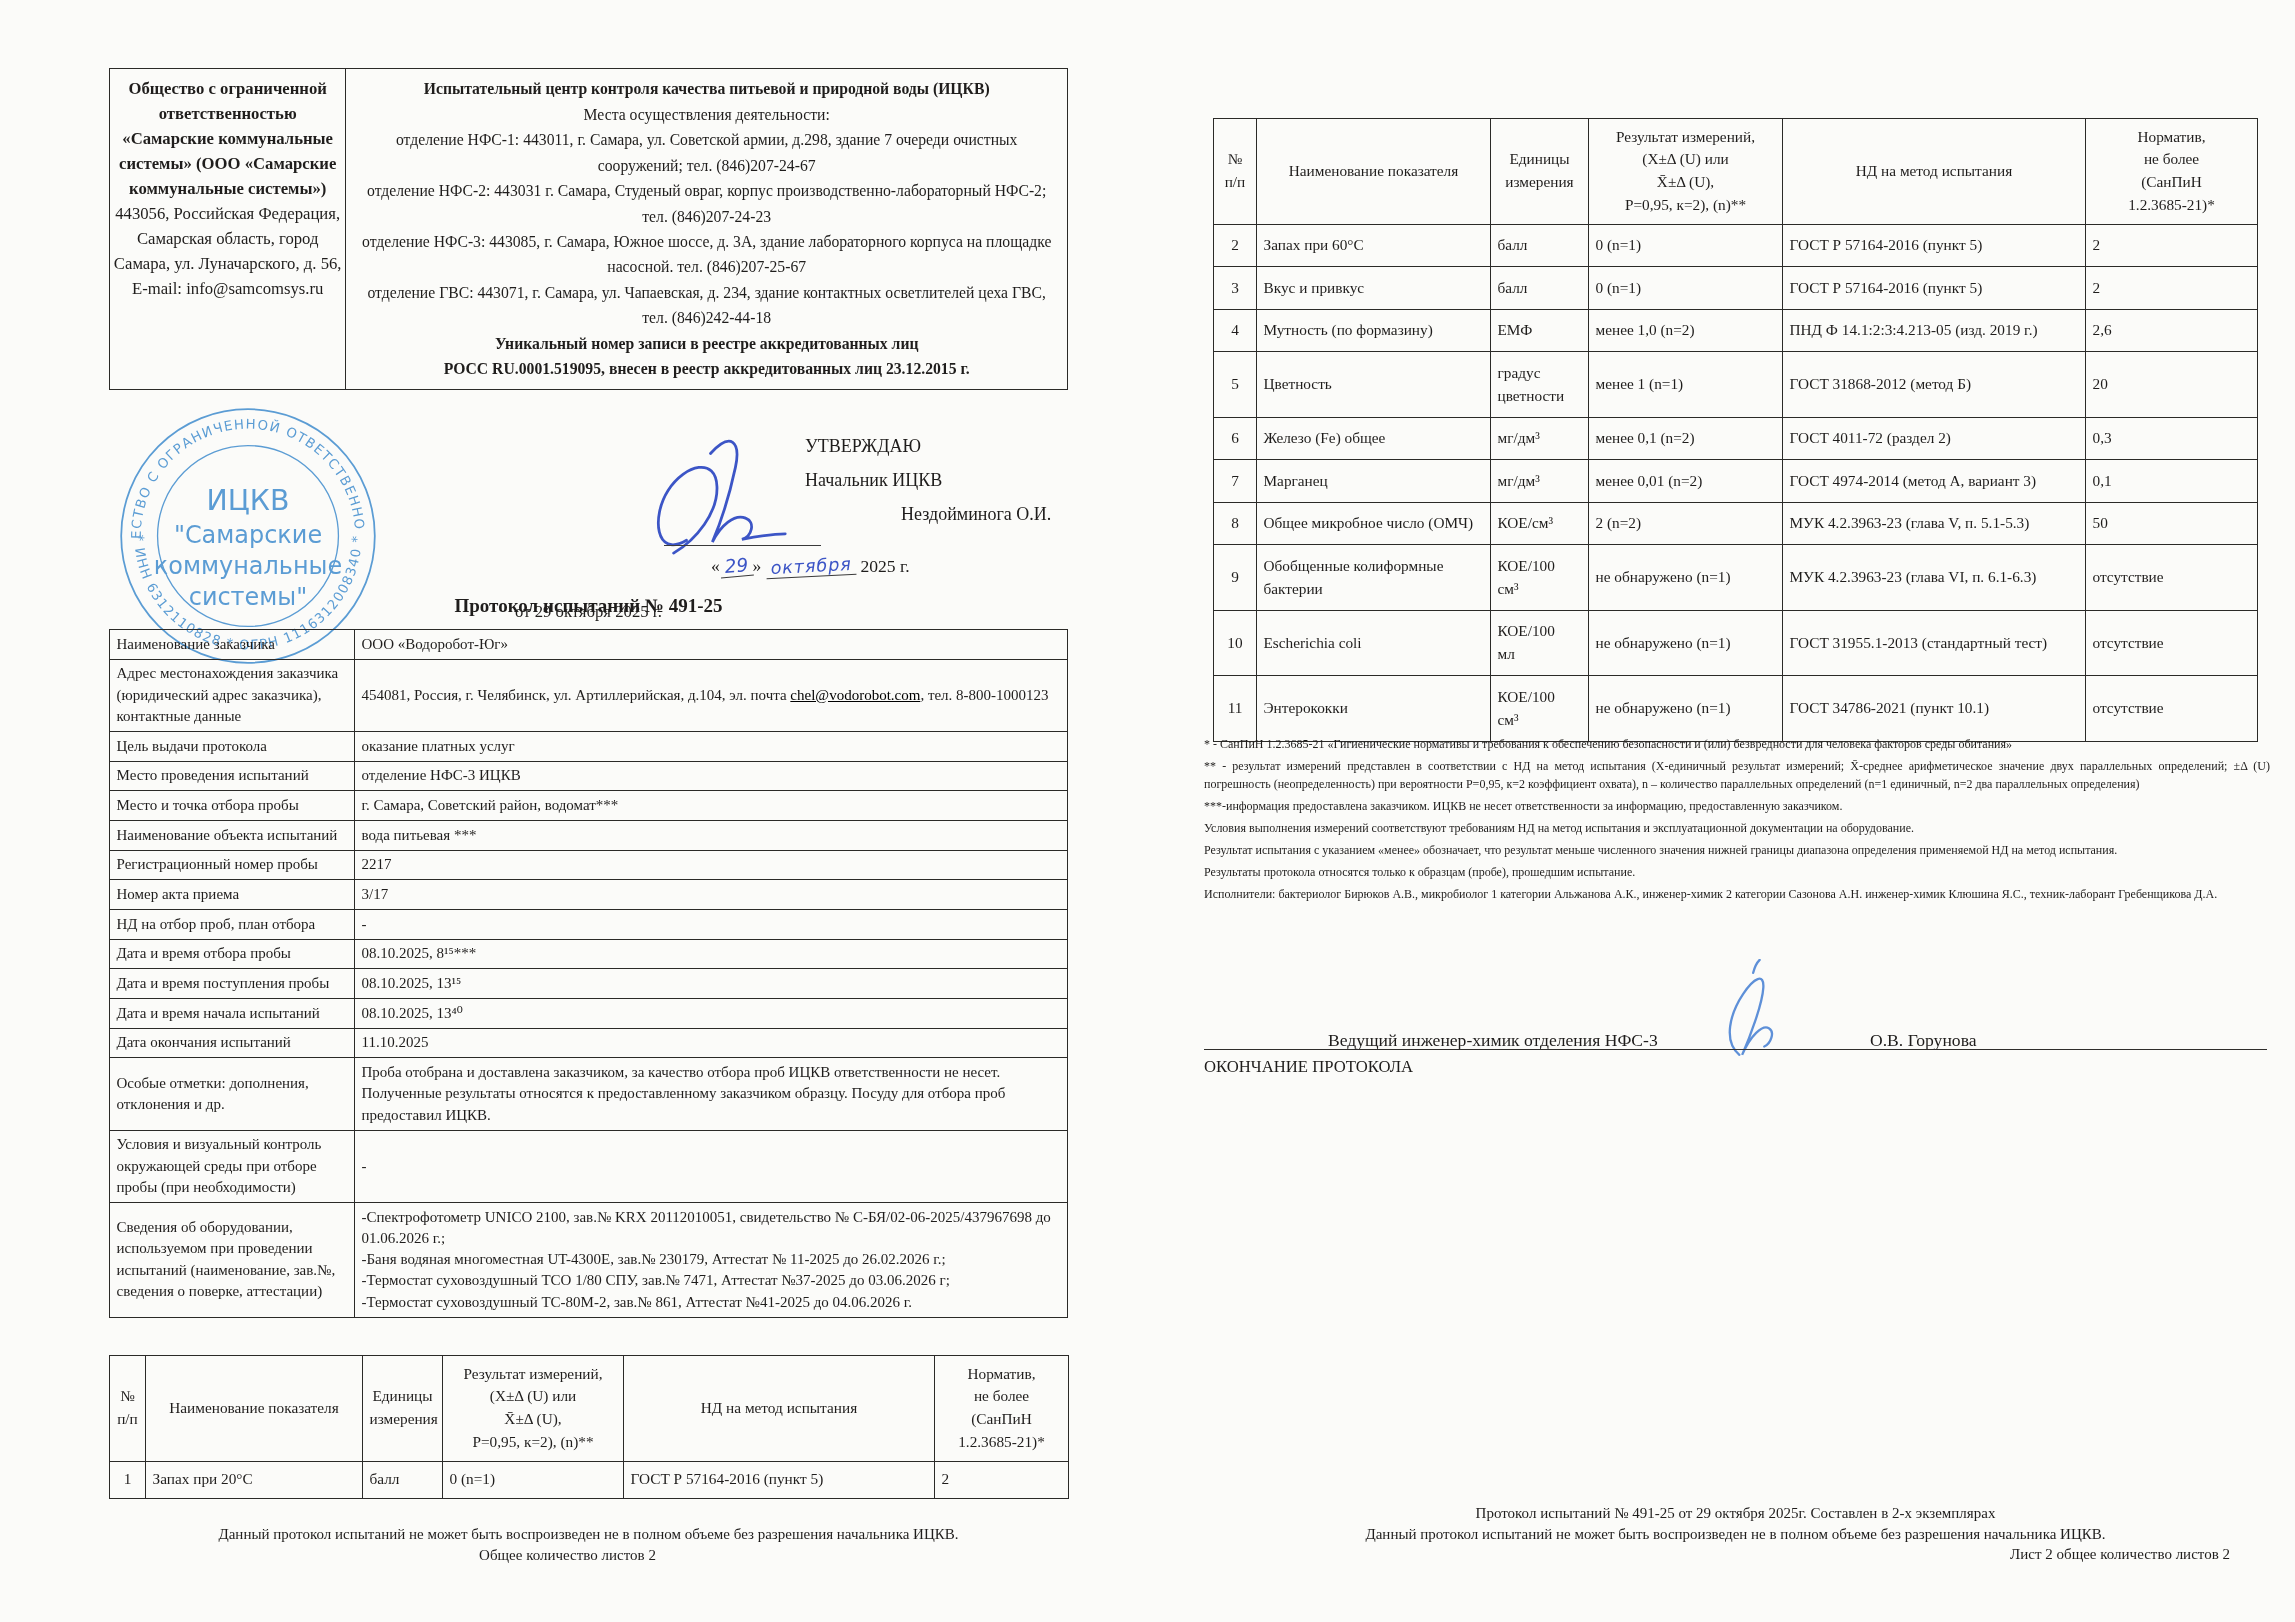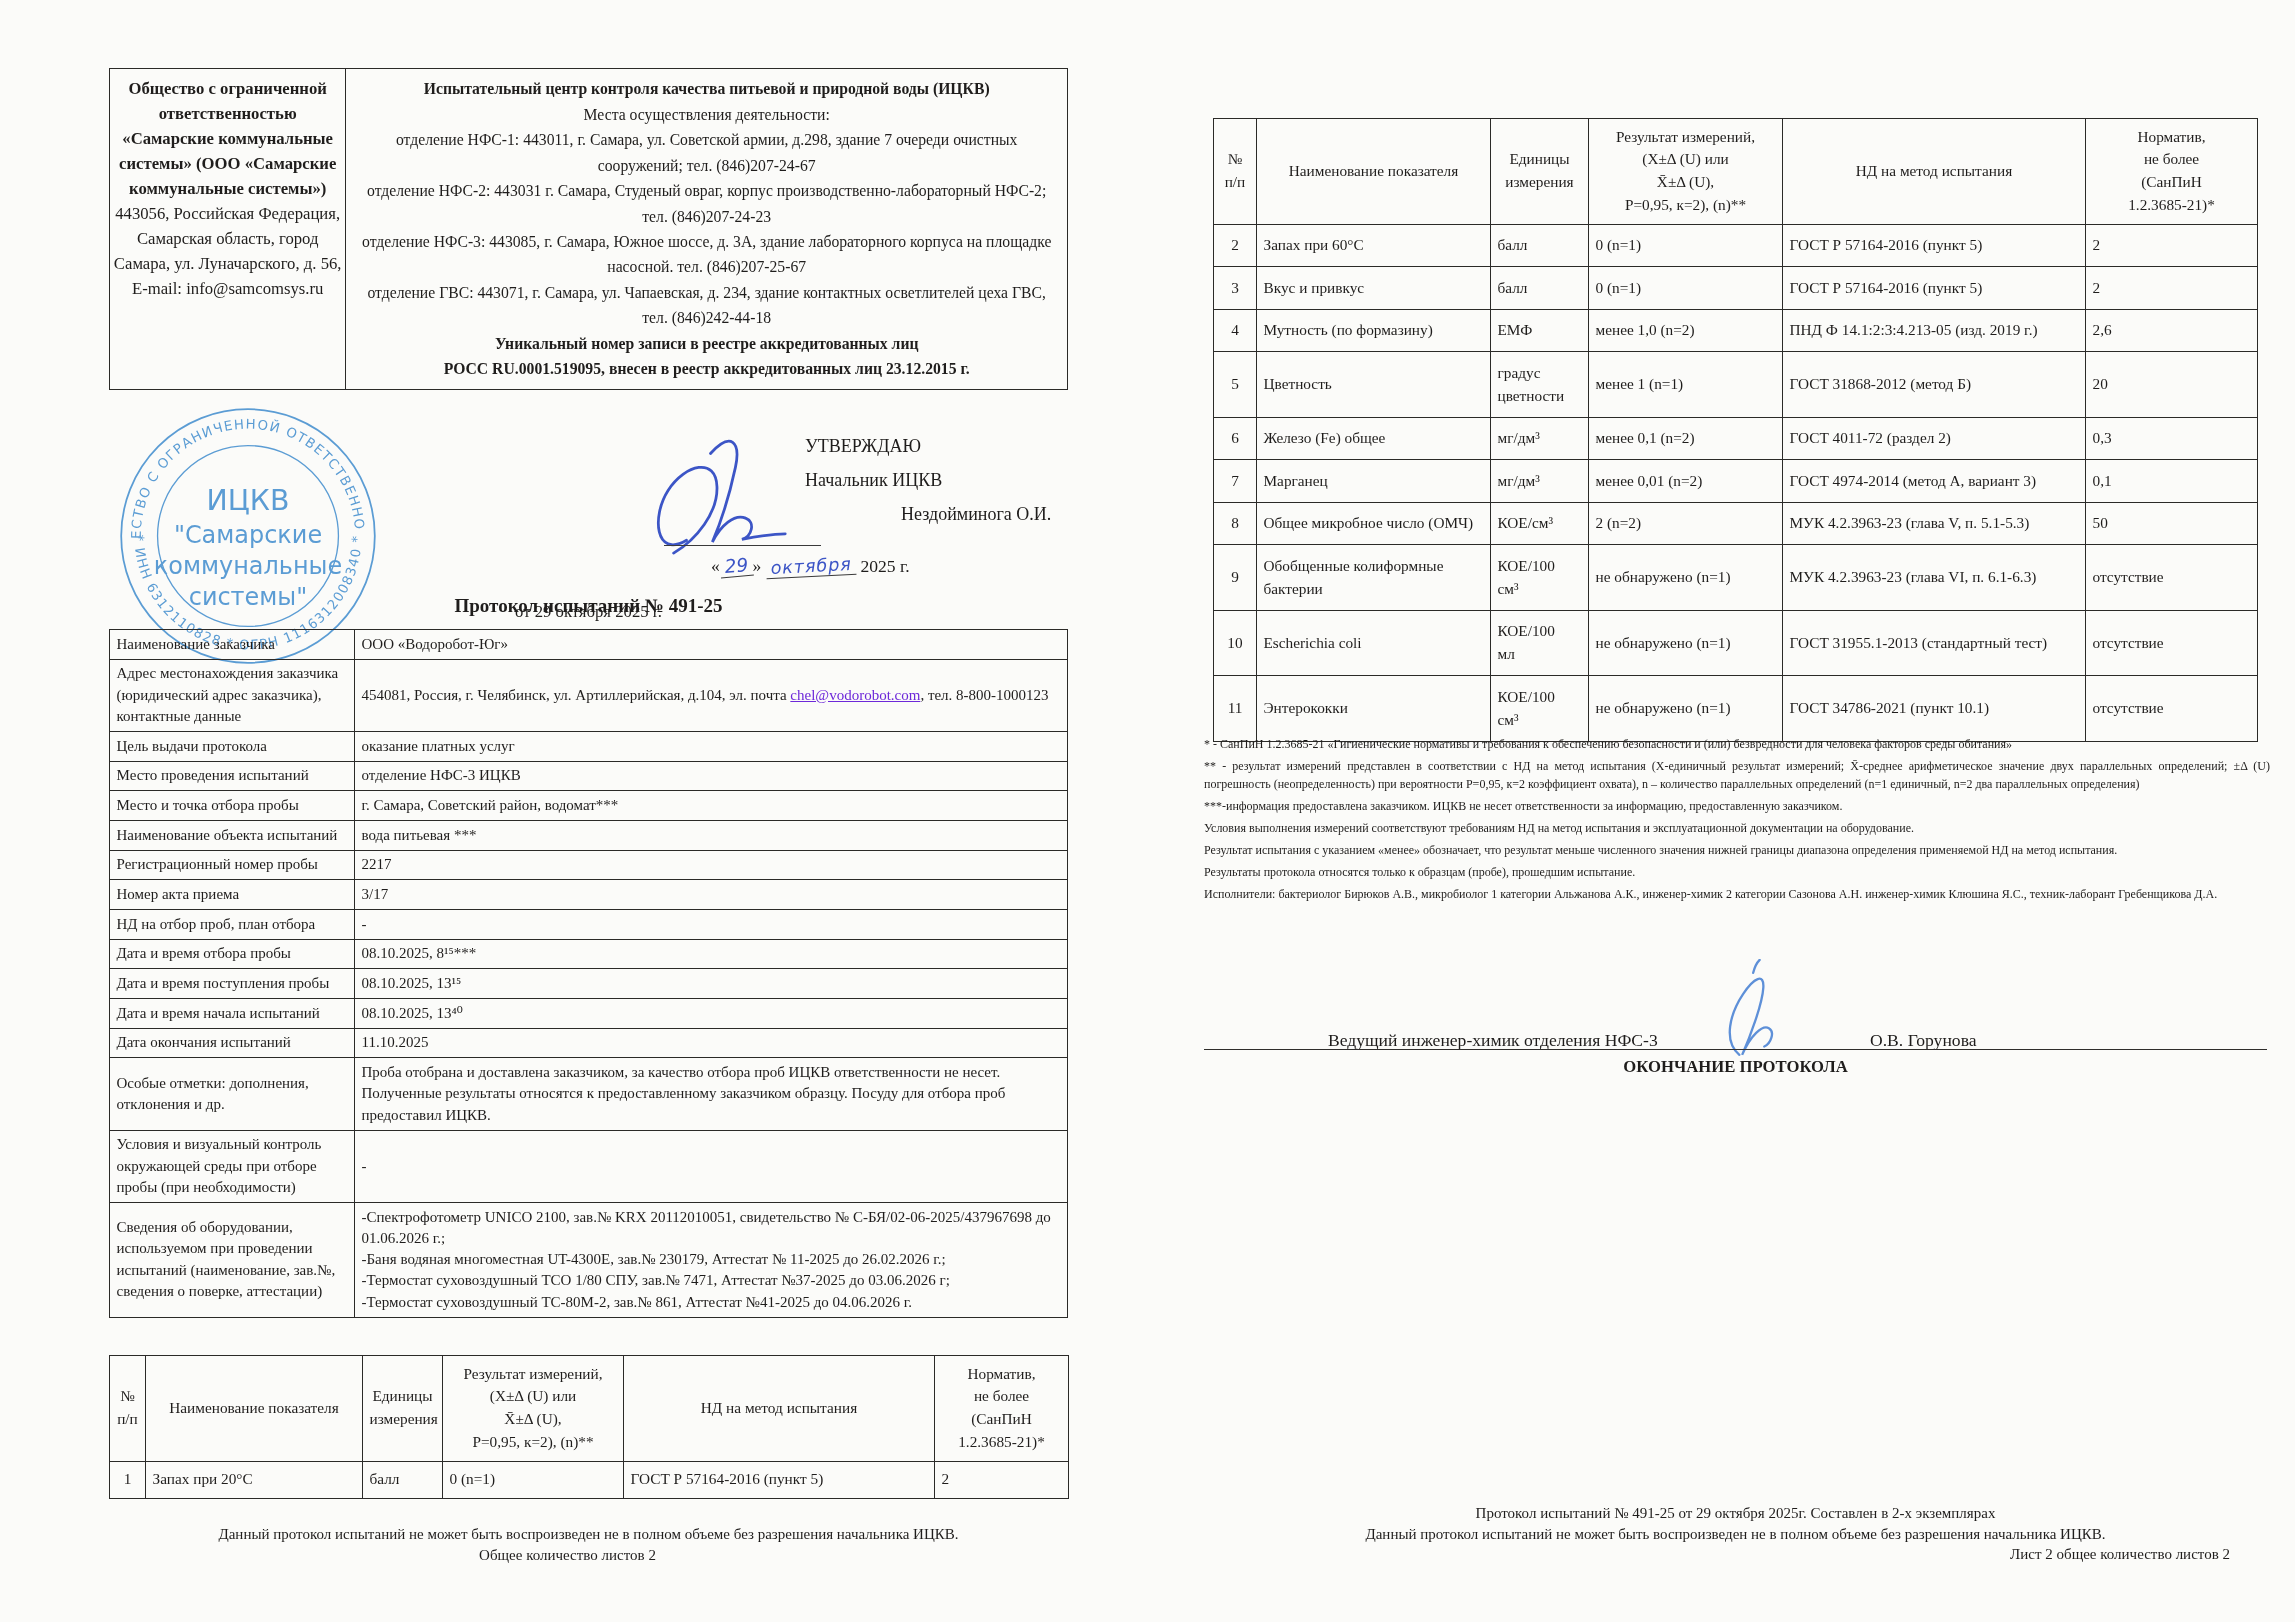--- a/index.html
+++ b/index.html
@@ -37,40 +37,40 @@
   .u{border-bottom:1.4px solid #3a3a3a;padding:0 4.6px;}
 
   
   .doc-title{position:absolute;left:109px;top:575px;width:959px;text-align:center;font-size:19px;font-weight:bold;margin-top:20px;}
   .doc-subtitle{position:absolute;left:109px;top:602px;width:959px;text-align:center;font-size:16.7px;}
 
   
   .details{position:absolute;left:109px;top:629px;width:959px;border-collapse:collapse;table-layout:fixed;font-size:15px;}
   .details td{border:1.9px solid #2b2a28;padding:3.7px 6.5px;vertical-align:middle;line-height:1.42;}
   .details td.lbl{width:231px;}
-  .details a.mail{color:#6d28d9;text-decoration:underline;}
+  .details a.mail{color:#000000;text-decoration:underline;}
 
   
   .results{border-collapse:collapse;table-layout:fixed;font-size:15.3px;}
   .results th,.results td{border:1.9px solid #2b2a28;padding:6.5px 6.5px;vertical-align:middle;line-height:1.5;font-weight:normal;text-align:left;}
   .results th{text-align:center;}
   .results td.num{text-align:center;}
   .results1{position:absolute;left:109px;top:1355px;width:959px;}
   .results2{position:absolute;left:1213px;top:118px;width:1045px;}
   .results2 td{padding:9.3px 6.5px;}
 
   
   .notes{position:absolute;left:1204px;top:736px;width:1066px;font-size:12px;line-height:1.46;text-align:justify;}
   .notes p{margin:0 0 4.6px 0;}
   .signoff{position:absolute;left:1213px;top:1003px;width:1045px;height:51px;font-size:17.6px;}
   .s-role{position:absolute;left:115px;bottom:2.8px;}
   .s-sig{position:absolute;left:481px;top:-44px;width:111px;height:106px;}
   .s-name{position:absolute;left:657px;bottom:2.8px;}
   .end-rule{position:absolute;left:1204px;top:1049px;width:1063px;border-top:1.9px solid #2f2d2b;}
-  .end-label{position:absolute;left:1204px;top:1057px;width:1063px;text-align:center;font-size:16.7px;font-weight:bold;}
+  .end-label{position:absolute;left:1204px;top:1057px;width:1063px;font-size:16.7px;}
   .p1-footer1{position:absolute;left:109px;top:1526px;width:959px;text-align:center;font-size:15px;}
   .p1-footer2{position:absolute;left:109px;top:1547px;width:959px;text-align:center;padding-right:42px;box-sizing:border-box;font-size:15px;}
   .p2-footer{position:absolute;left:1213px;top:1503px;width:1045px;font-size:15px;line-height:1.38;}
   .p2-footer .l1,.p2-footer .l2{text-align:center;}
   .p2-footer .l3{text-align:right;padding-right:28px;}
 </style>
 </head>
 <body>
 
 <table class="org-table">

